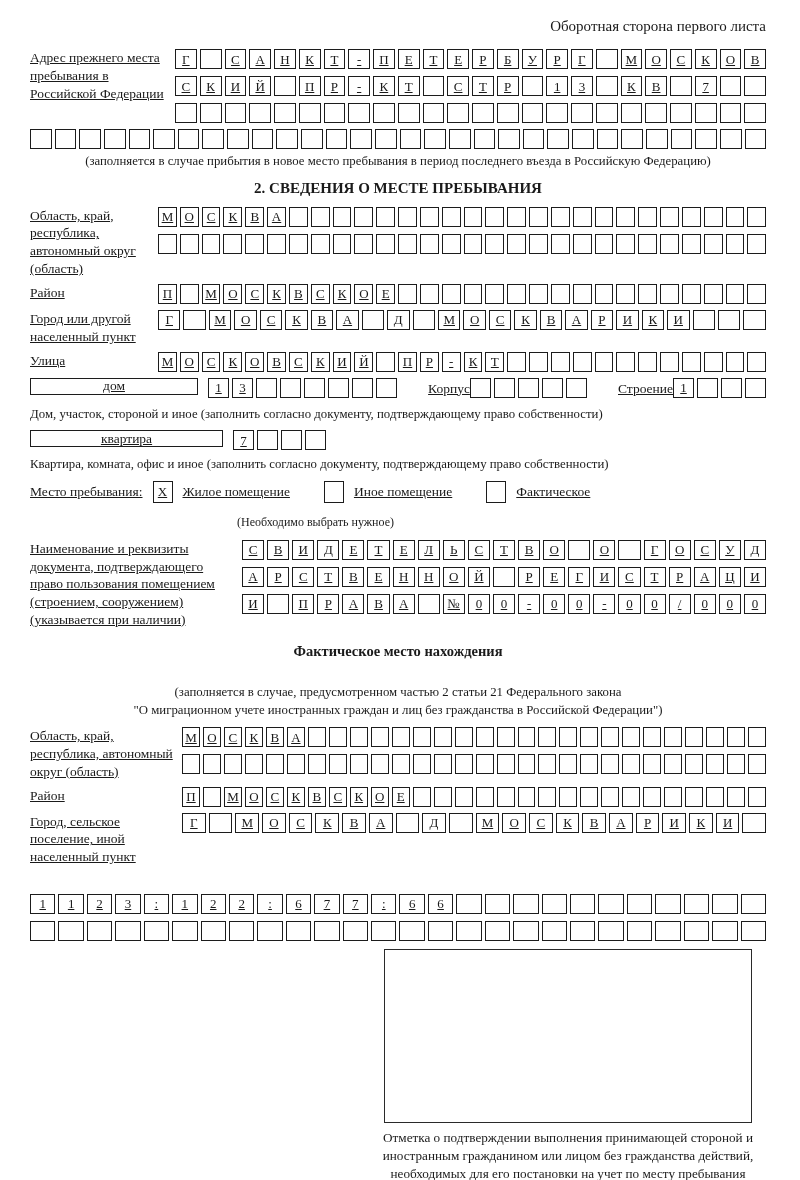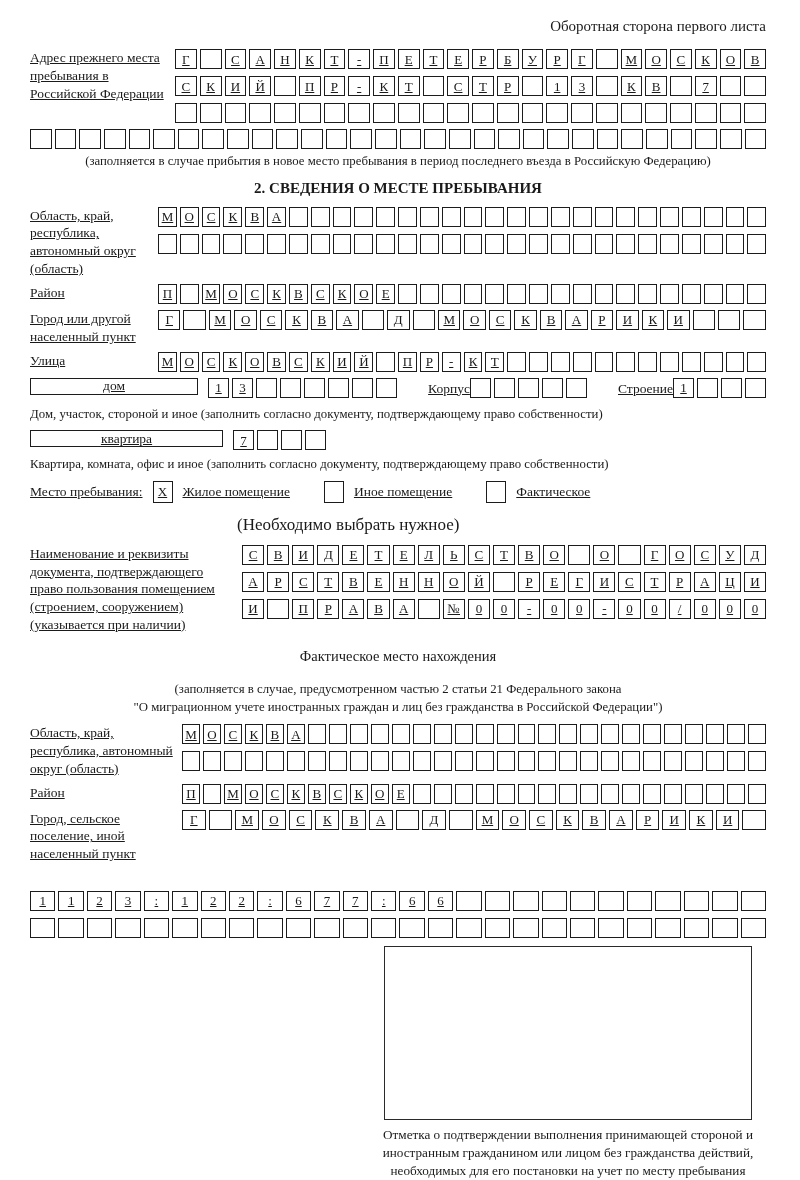--- a/index.html
+++ b/index.html
@@ -39,22 +39,22 @@
   .inline-label{font-size:13.5px;line-height:22px;white-space:nowrap;}
   .sp{flex:1 1 auto;}
   .place-row{align-items:center;margin-top:6px;margin-bottom:2px;}
   .place-label{font-size:13.5px;margin-right:10px;white-space:nowrap;}
   .checkbox{
     border:1.5px solid #1c1c1c;width:20px;height:22px;display:inline-flex;
     align-items:center;justify-content:center;font-size:13px;box-sizing:border-box;flex:0 0 auto;
   }
   .opt{font-size:13.5px;margin:0 34px 0 10px;white-space:nowrap;}
   .opt.last{margin-right:0;}
-  .need-caption{font-size:17px;margin:12px 0 10px 207px;}
-  .sub-title{text-align:center;font-weight:normal;font-size:14.5px;margin:14px 0 16px 0;}
+  .need-caption{font-size:12px;margin:12px 0 10px 207px;}
+  .sub-title{text-align:center;font-weight:bold;font-size:14.5px;margin:14px 0 24px 0;}
   .stamp-wrap{width:420px;margin-left:auto;margin-right:-12px;text-align:center;margin-top:8px;}
   .stamp-box{width:368px;height:174px;border:1.6px solid #2a2a2a;margin:0 auto 6px auto;box-sizing:border-box;}
   .stamp-note{font-size:13.2px;line-height:1.38;}
 </style>
 </head>
 <body>
 
 <div class="hdr-note">Оборотная сторона первого листа</div>
 
 <div class="frow">

